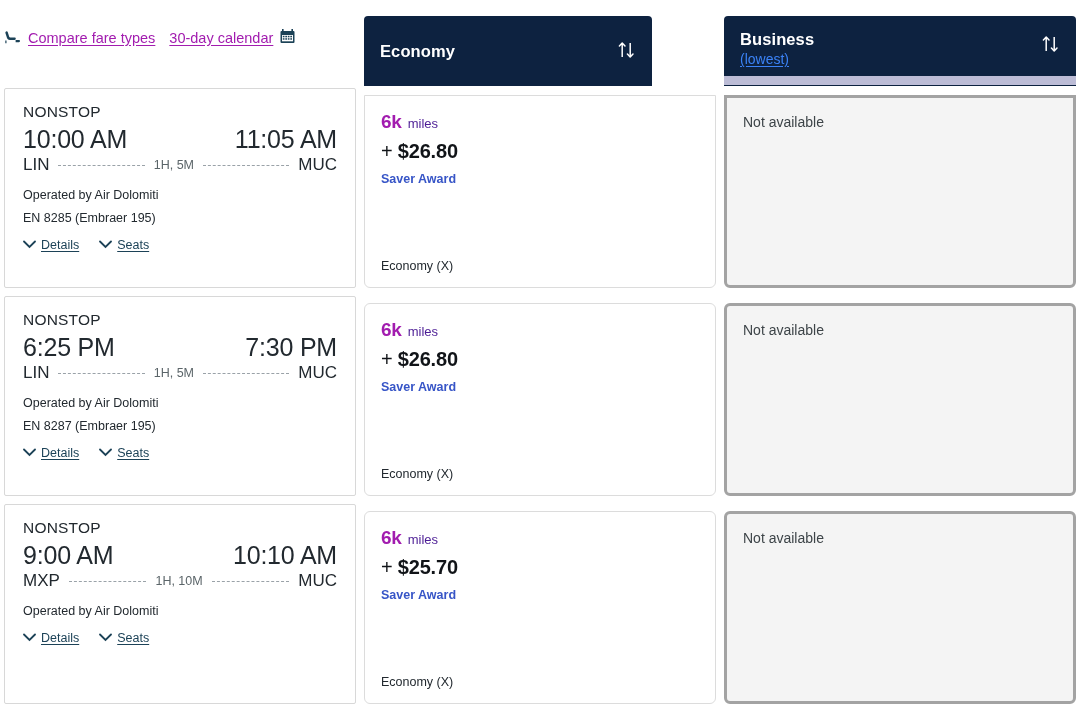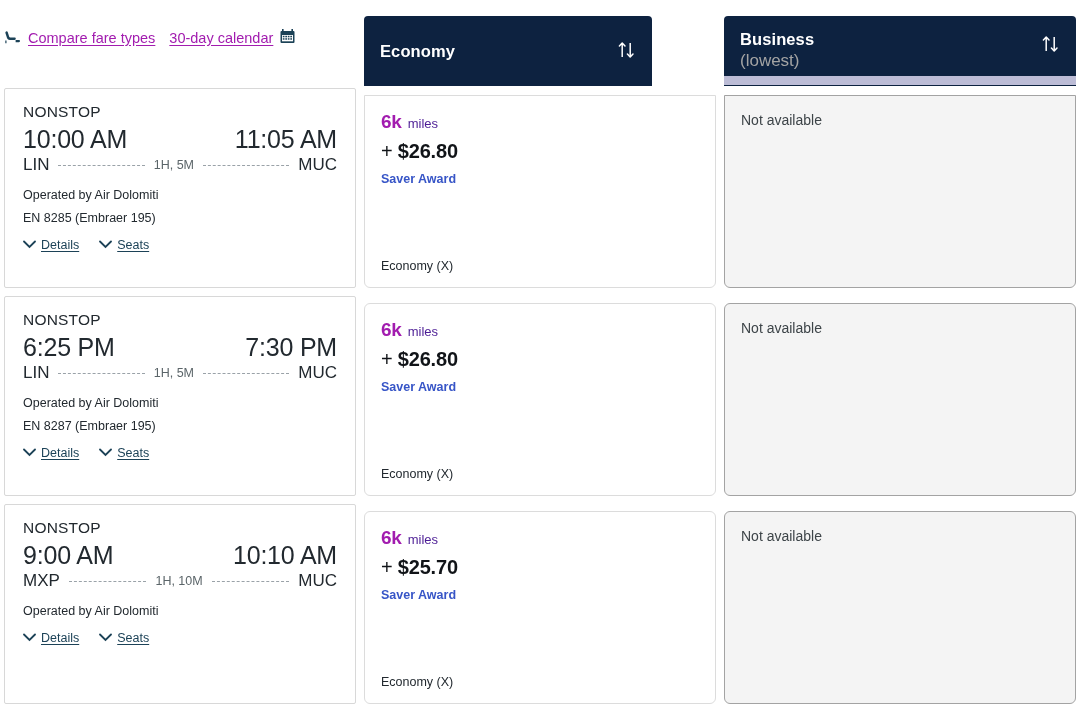--- a/index.html
+++ b/index.html
@@ -61,23 +61,24 @@
   .col-head.economy { left: 364px; width: 288px; align-items: center; padding-top: 0; }
   .col-head.business { left: 724px; width: 352px; }
 
   .col-head-text { display: flex; flex-direction: column; gap: 2px; }
   .col-title {
     font-size: 16.5px;
     font-weight: bold;
     letter-spacing: .1px;
   }
   .col-sub {
-    font-size: 17px;
+    font-size: 14px;
+    text-decoration: underline;
     text-underline-offset: 2px;
-    color: #a3a3a3;
+    color: #3b82f6;
     cursor: pointer;
   }
   .sort-btn {
     background: none;
     border: none;
     cursor: pointer;
     padding: 0;
     display: block;
   }
   .col-head.business .sort-btn { margin-top: 4px; }
@@ -229,21 +230,21 @@
   }
 
   
   .na-cell {
     position: absolute;
     left: 724px;
     top: 7px;
     width: 352px;
     height: 193px;
     background: #f4f4f4;
-    border: 1px solid #a3a3a3;
+    border: 3px solid #a3a3a3;
     border-radius: 0 0 6px 6px;
     padding: 16px 16px 16px 16px;
   }
   .row.r2 .na-cell,
   .row.r3 .na-cell { border-radius: 6px; }
   .na-text {
     font-size: 14px;
     color: #3d4448;
   }
 </style>

